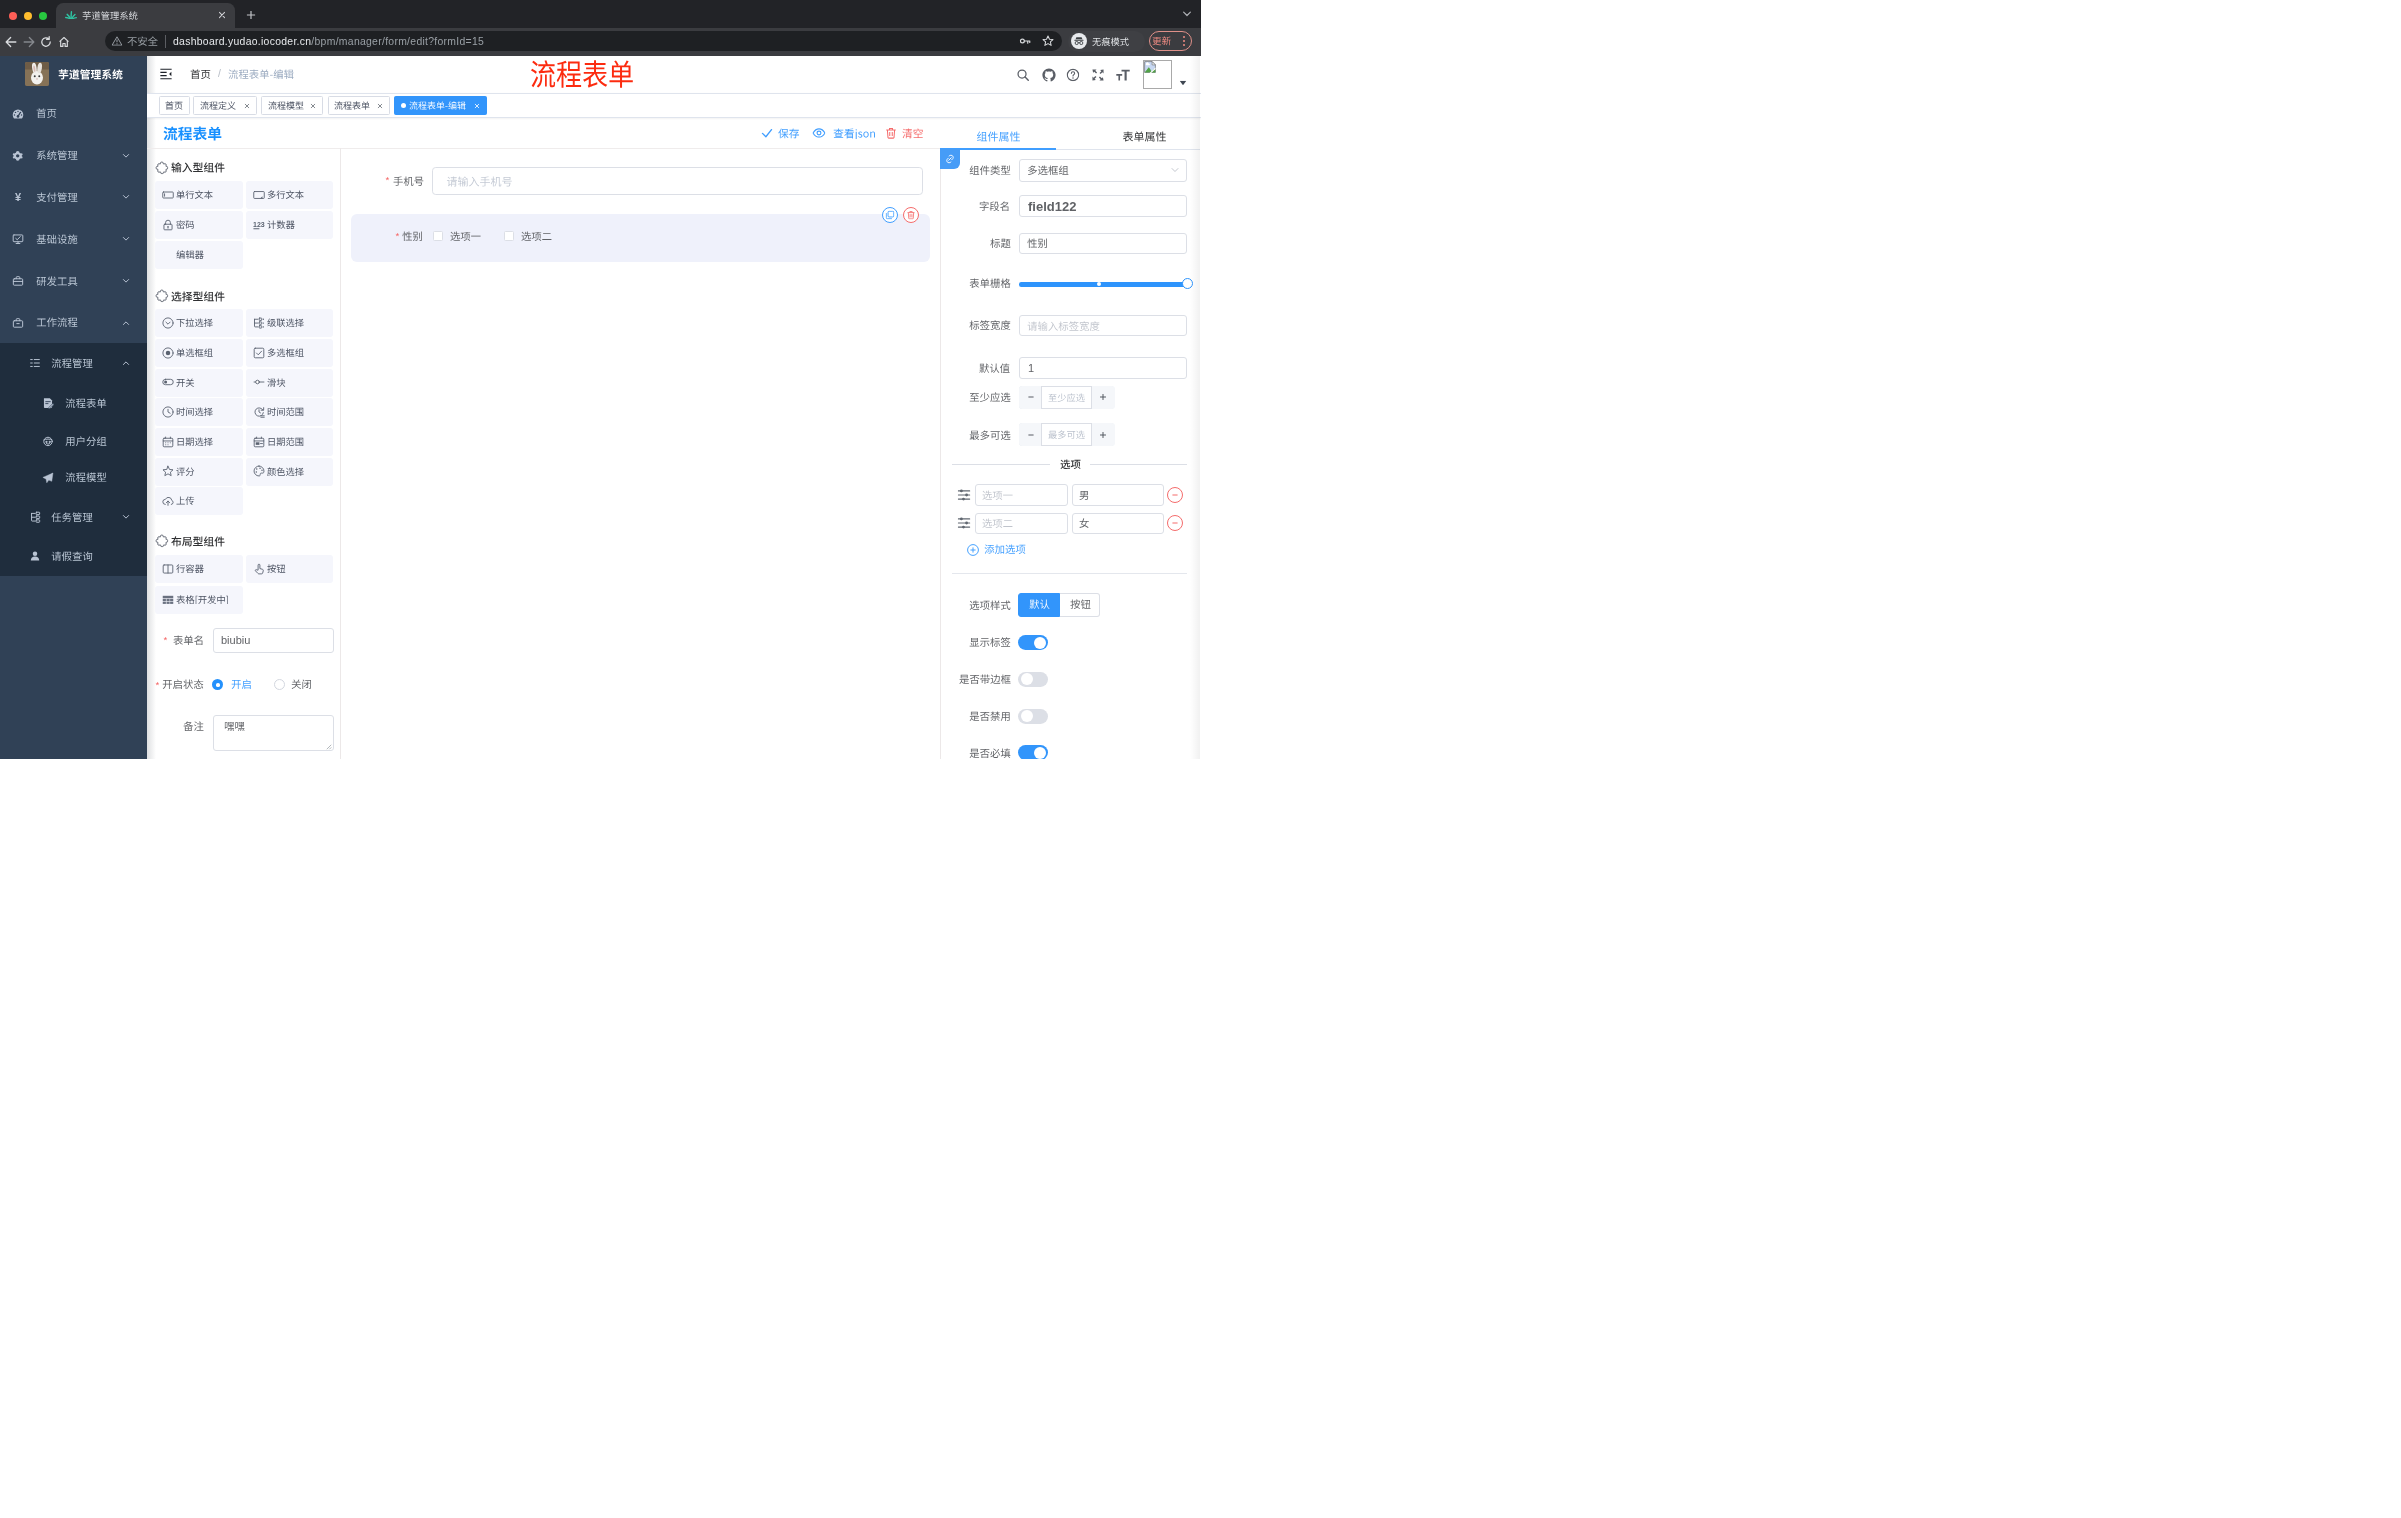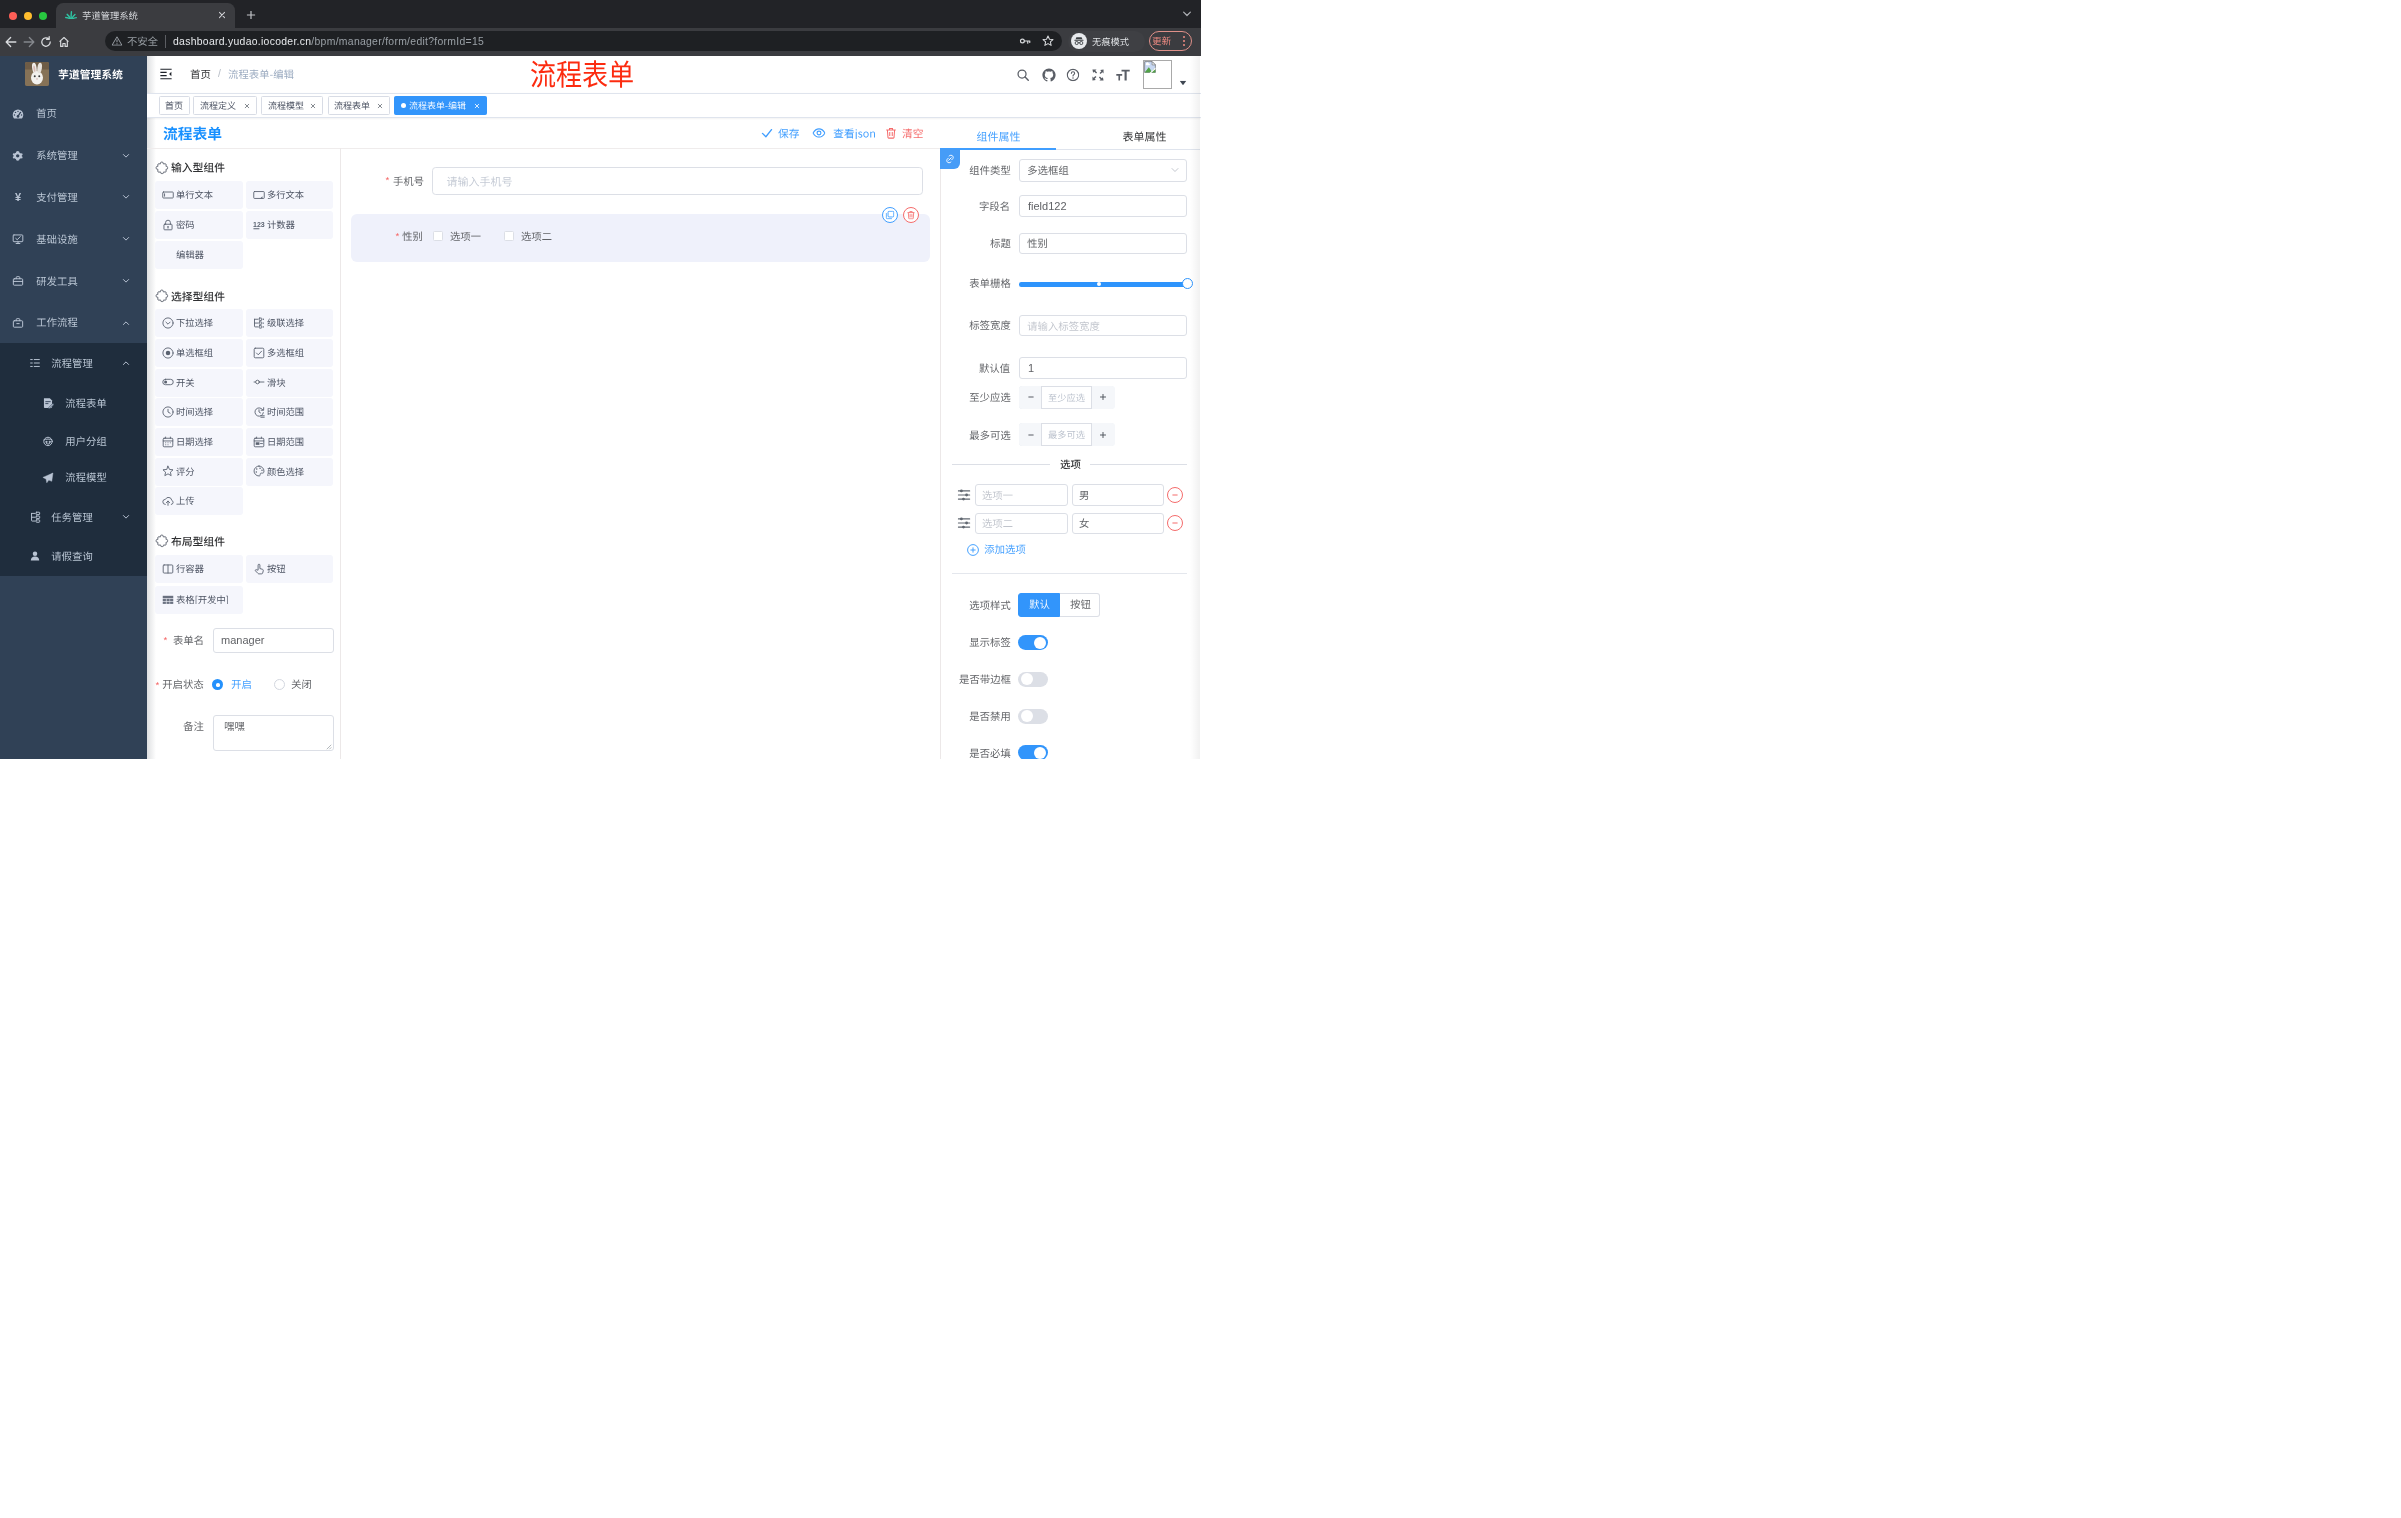--- a/index.html
+++ b/index.html
@@ -1128,21 +1128,21 @@
 <div style="position:absolute;left:173px;top:635px">
     <svg class="zh" width="31" height="10.4" viewBox="0 0 42.0 14" style="display:block">
       <g transform="translate(0,12.32) scale(0.014000,-0.014000)" fill="#606266">
         <use href="#r8868" x="0"></use>
         <use href="#r5355" x="1000"></use>
         <use href="#r540d" x="2000"></use>
       </g>
     </svg>
   </div>
 <div style="position:absolute;left:213px;top:628px;width:121px;height:25px;border:0.7px solid #dcdfe6;border-radius:3px;background:#fff"></div>
-<div style="position:absolute;left:221px;top:640px;font-size:11px;font-weight:400;color:#606266;letter-spacing:0;line-height:1;white-space:nowrap;transform:translateY(-50%) ">manager</div>
+<div style="position:absolute;left:221px;top:640px;font-size:11px;font-weight:400;color:#606266;letter-spacing:0;line-height:1;white-space:nowrap;transform:translateY(-50%) ">biubiu</div>
 <div style="position:absolute;left:155px;top:681px">
     <svg class="zh" width="4.8" height="10.4" viewBox="0 0 6.5 14" style="display:block">
       <g transform="translate(0,12.32) scale(0.014000,-0.014000)" fill="#f56c6c">
         <use href="#r2a" x="0"></use>
       </g>
     </svg>
   </div>
 <div style="position:absolute;left:162px;top:679px">
     <svg class="zh" width="42" height="10.4" viewBox="0 0 56.0 14" style="display:block">
       <g transform="translate(0,12.32) scale(0.014000,-0.014000)" fill="#606266">
@@ -1306,21 +1306,21 @@
 <div style="position:absolute;left:979px;top:201px">
     <svg class="zh" width="31" height="10.4" viewBox="0 0 42.0 14" style="display:block">
       <g transform="translate(0,12.32) scale(0.014000,-0.014000)" fill="#606266">
         <use href="#r5b57" x="0"></use>
         <use href="#r6bb5" x="1000"></use>
         <use href="#r540d" x="2000"></use>
       </g>
     </svg>
   </div>
 <div style="position:absolute;left:1019px;top:195px;width:168px;height:22px;border:0.7px solid #dcdfe6;border-radius:3px;background:#fff"></div>
-<div style="position:absolute;left:1028px;top:206px;font-size:11px;font-weight:400;color:#606266;letter-spacing:0;line-height:1;white-space:nowrap;transform:translateY(-50%) ">field122</div>
+<div style="position:absolute;left:1028px;top:206px;font-size:13px;font-weight:700;color:#606266;letter-spacing:0;line-height:1;white-space:nowrap;transform:translateY(-50%) ">field122</div>
 <div style="position:absolute;left:990px;top:238px">
     <svg class="zh" width="21" height="10.4" viewBox="0 0 28.0 14" style="display:block">
       <g transform="translate(0,12.32) scale(0.014000,-0.014000)" fill="#606266">
         <use href="#r6807" x="0"></use>
         <use href="#r9898" x="1000"></use>
       </g>
     </svg>
   </div>
 <div style="position:absolute;left:1019px;top:233px;width:168px;height:21px;border:0.7px solid #dcdfe6;border-radius:3px;background:#fff"></div>
 <div style="position:absolute;left:1027px;top:238px">

